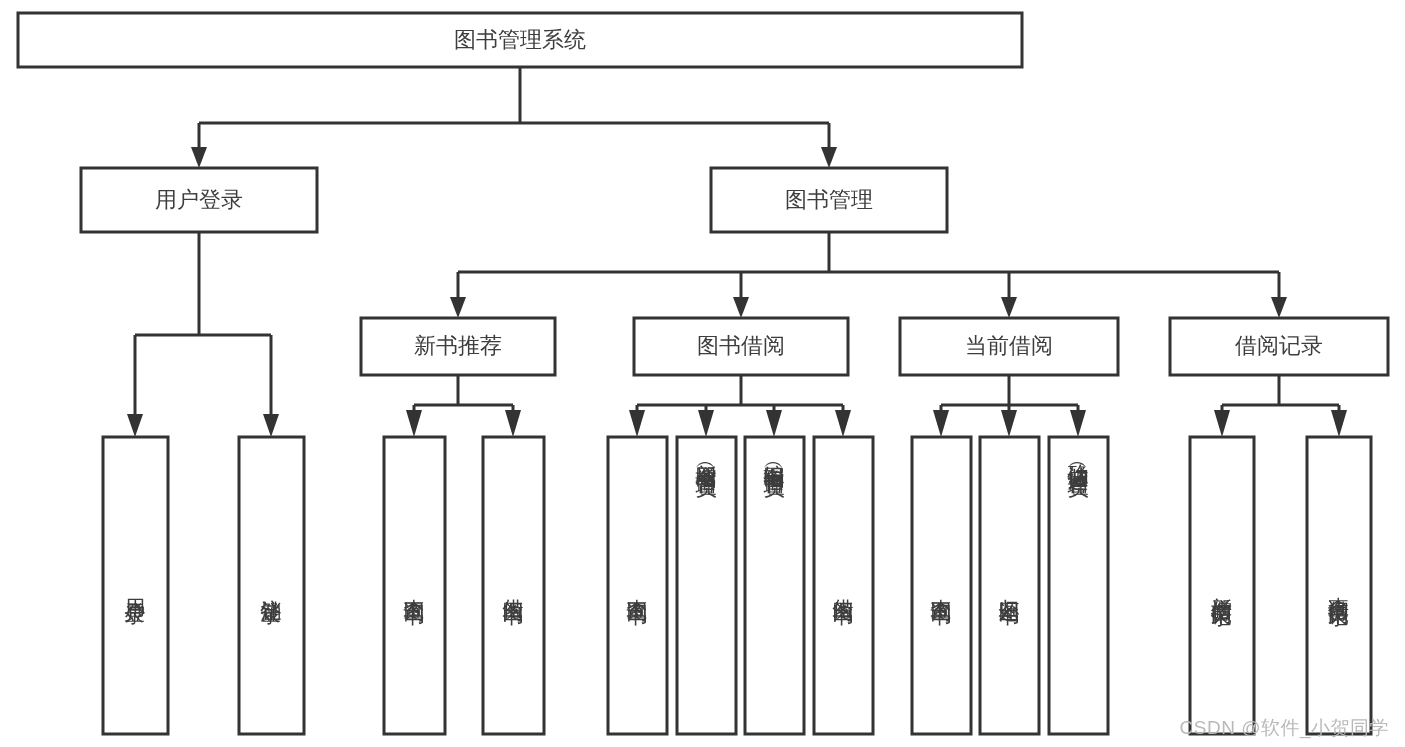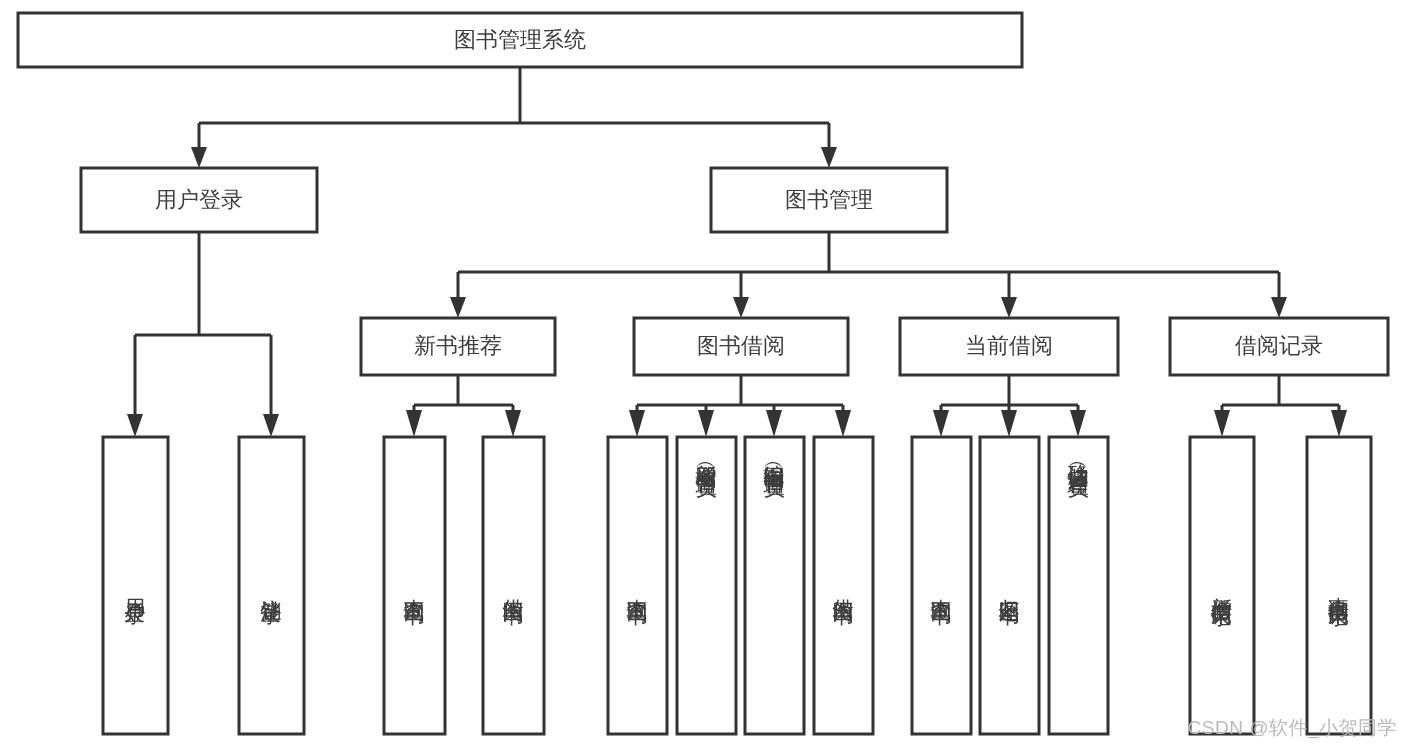--- a/index.html
+++ b/index.html
@@ -63,21 +63,21 @@
     color: #3d3d3d;
     white-space: nowrap;
     text-align: center;
     pointer-events: none;
     display: flex;
     align-items: center;
     justify-content: center;
   }
   .watermark {
     position: absolute;
-    right: 8px;
+    right: 16px;
     bottom: 6px;
     font-family: "Liberation Sans", "DejaVu Sans", sans-serif;
     font-size: 19px;
     color: #b9b9b9;
     letter-spacing: 0.5px;
     white-space: nowrap;
   }
 </style>
 </head>
 <body>

